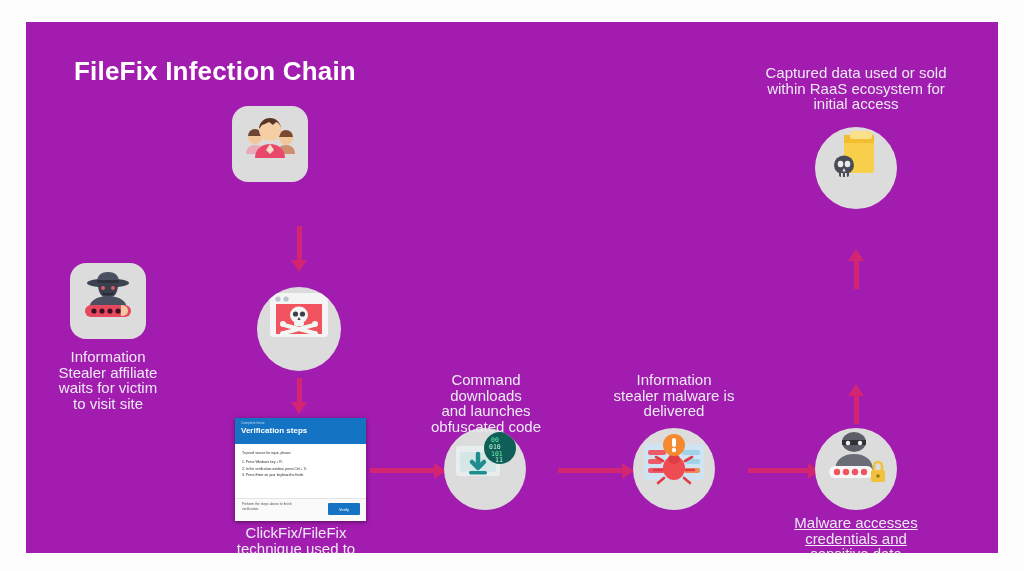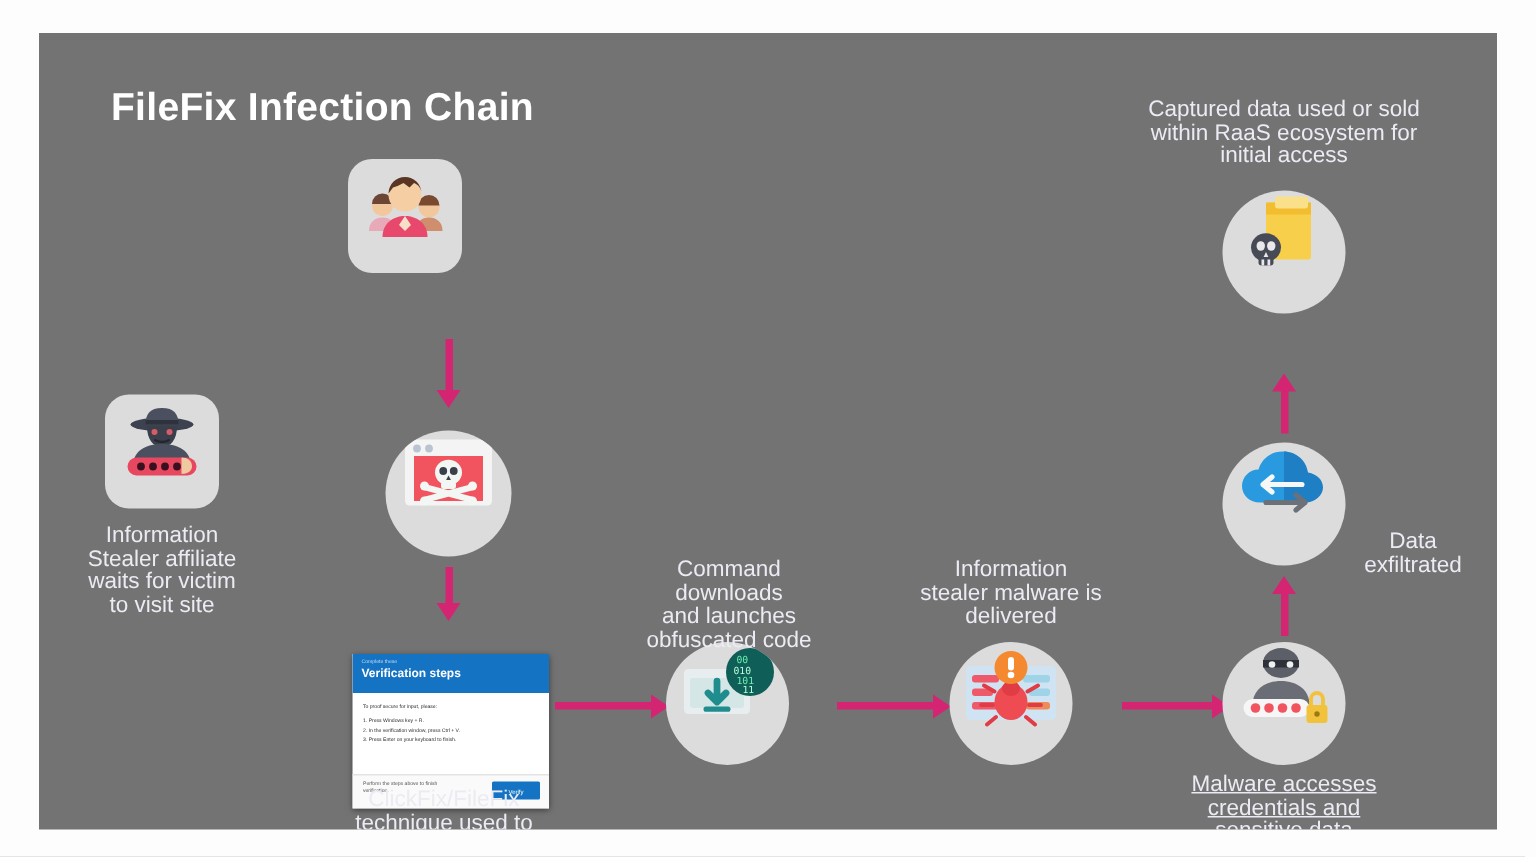--- a/index.html
+++ b/index.html
@@ -3,21 +3,21 @@
 <meta charset="utf-8">
 <style>
   html,body{margin:0;padding:0;background:#ffffff;}
   body{width:1024px;height:571px;overflow:hidden;
        font-family:"Liberation Sans",sans-serif;}
 
   #stage{position:relative;width:1024px;height:571px;background:#fdfdfd;}
 
   
   #panel{position:absolute;left:26px;top:22px;width:972px;height:531px;
-         background:#737373;overflow:hidden;}
+         background:#a21caf;overflow:hidden;}
 
   
   #title{position:absolute;left:48px;top:34px;
          font-size:26px;font-weight:bold;color:#ffffff;letter-spacing:.2px;
          white-space:nowrap;}
 
   
   .node{position:absolute;}
   .tile{position:relative;background:#dcdcdc;display:flex;
         justify-content:center;overflow:hidden;}
@@ -34,21 +34,21 @@
   .head{position:absolute;width:0;height:0;}
   .head.down{border-left:8px solid transparent;border-right:8px solid transparent;
              border-top:12px solid #d42572;}
   .head.up{border-left:8px solid transparent;border-right:8px solid transparent;
            border-bottom:12px solid #d42572;}
   .head.right{border-top:8px solid transparent;border-bottom:8px solid transparent;
               border-left:12px solid #d42572;}
 
   
   #dlg{position:absolute;left:209px;top:396px;width:131px;height:103px;
-       background:#ffffff;box-shadow:0 1px 4px rgba(0,0,0,.5);overflow:hidden;margin-top:18px;}
+       background:#ffffff;box-shadow:0 1px 4px rgba(0,0,0,.5);overflow:hidden;}
   #dlgbar{height:26px;background:#1573c4;padding:3px 6px 0 6px;box-sizing:border-box;}
   #dlgsub{font-size:3.4px;color:#bedcf5;line-height:5px;}
   #dlgttl{font-size:8px;color:#ffffff;font-weight:bold;line-height:10px;}
   #dlgbody{padding:6px 7px 0 7px;}
   .dl{font-size:3.4px;color:#2b2b2b;line-height:6.4px;white-space:nowrap;}
   #dlgfoot{position:absolute;left:0;bottom:0;width:100%;height:22px;
            border-top:1px solid #e3e3e3;background:#fafafa;}
   #dlgnote{position:absolute;left:7px;top:3px;font-size:3.4px;color:#555;
            line-height:5px;white-space:pre-line;}
   #dlgbtn{position:absolute;right:6px;top:4px;width:32px;height:12px;
@@ -244,33 +244,20 @@
       </svg>
     </div>
     <div class="cap" style="left:-34px;top:87px;width:150px;text-decoration:underline;">Malware accesses
 credentials and
 sensitive data</div>
   </div>
 
   <div class="arr v" style="left:828px;top:372px;height:30px;"></div>
   <div class="head up" style="left:822px;top:362px;"></div>
 
-  <div class="node" style="left:789px;top:273px;">
-    <div class="tile round" style="width:82px;height:82px;">
-      <svg width="64" height="56" viewBox="0 0 64 56">
-        <path d="M16 40c-7 0-12-5-12-11s5-11 11-11c2-7 8-12 16-12s15 6 16 14c6 1 10 5 10 10s-5 10-12 10z" fill="#2a9ae0"></path>
-        <path d="M32 6c8 0 15 6 16 14 6 1 10 5 10 10s-5 10-12 10H32z" fill="#1e7fc4"></path>
-
-        <path d="M44 28H18M24 23l-6 5 6 5" stroke="#f7f7f7" stroke-width="3.4" fill="none" stroke-linecap="round" stroke-linejoin="round"></path>
-        <path d="M20 40h26M40 35l6 5-6 5" stroke="#6c7078" stroke-width="3.4" fill="none" stroke-linecap="round" stroke-linejoin="round"></path>
-      </svg>
-    </div>
-    <div class="cap" style="left:88px;top:58px;width:78px;">Data
-exfiltrated</div>
-  </div>
 
   <div class="arr v" style="left:828px;top:237px;height:30px;"></div>
   <div class="head up" style="left:822px;top:227px;"></div>
 
   <div class="node" style="left:789px;top:105px;">
     <div class="tile round" style="width:82px;height:82px;">
       <svg width="64" height="58" viewBox="0 0 64 58">
 
         <rect x="20" y="8" width="30" height="38" rx="2" fill="#f7cf4a"></rect>
         <rect x="20" y="8" width="30" height="8" fill="#f2bd2e"></rect>

